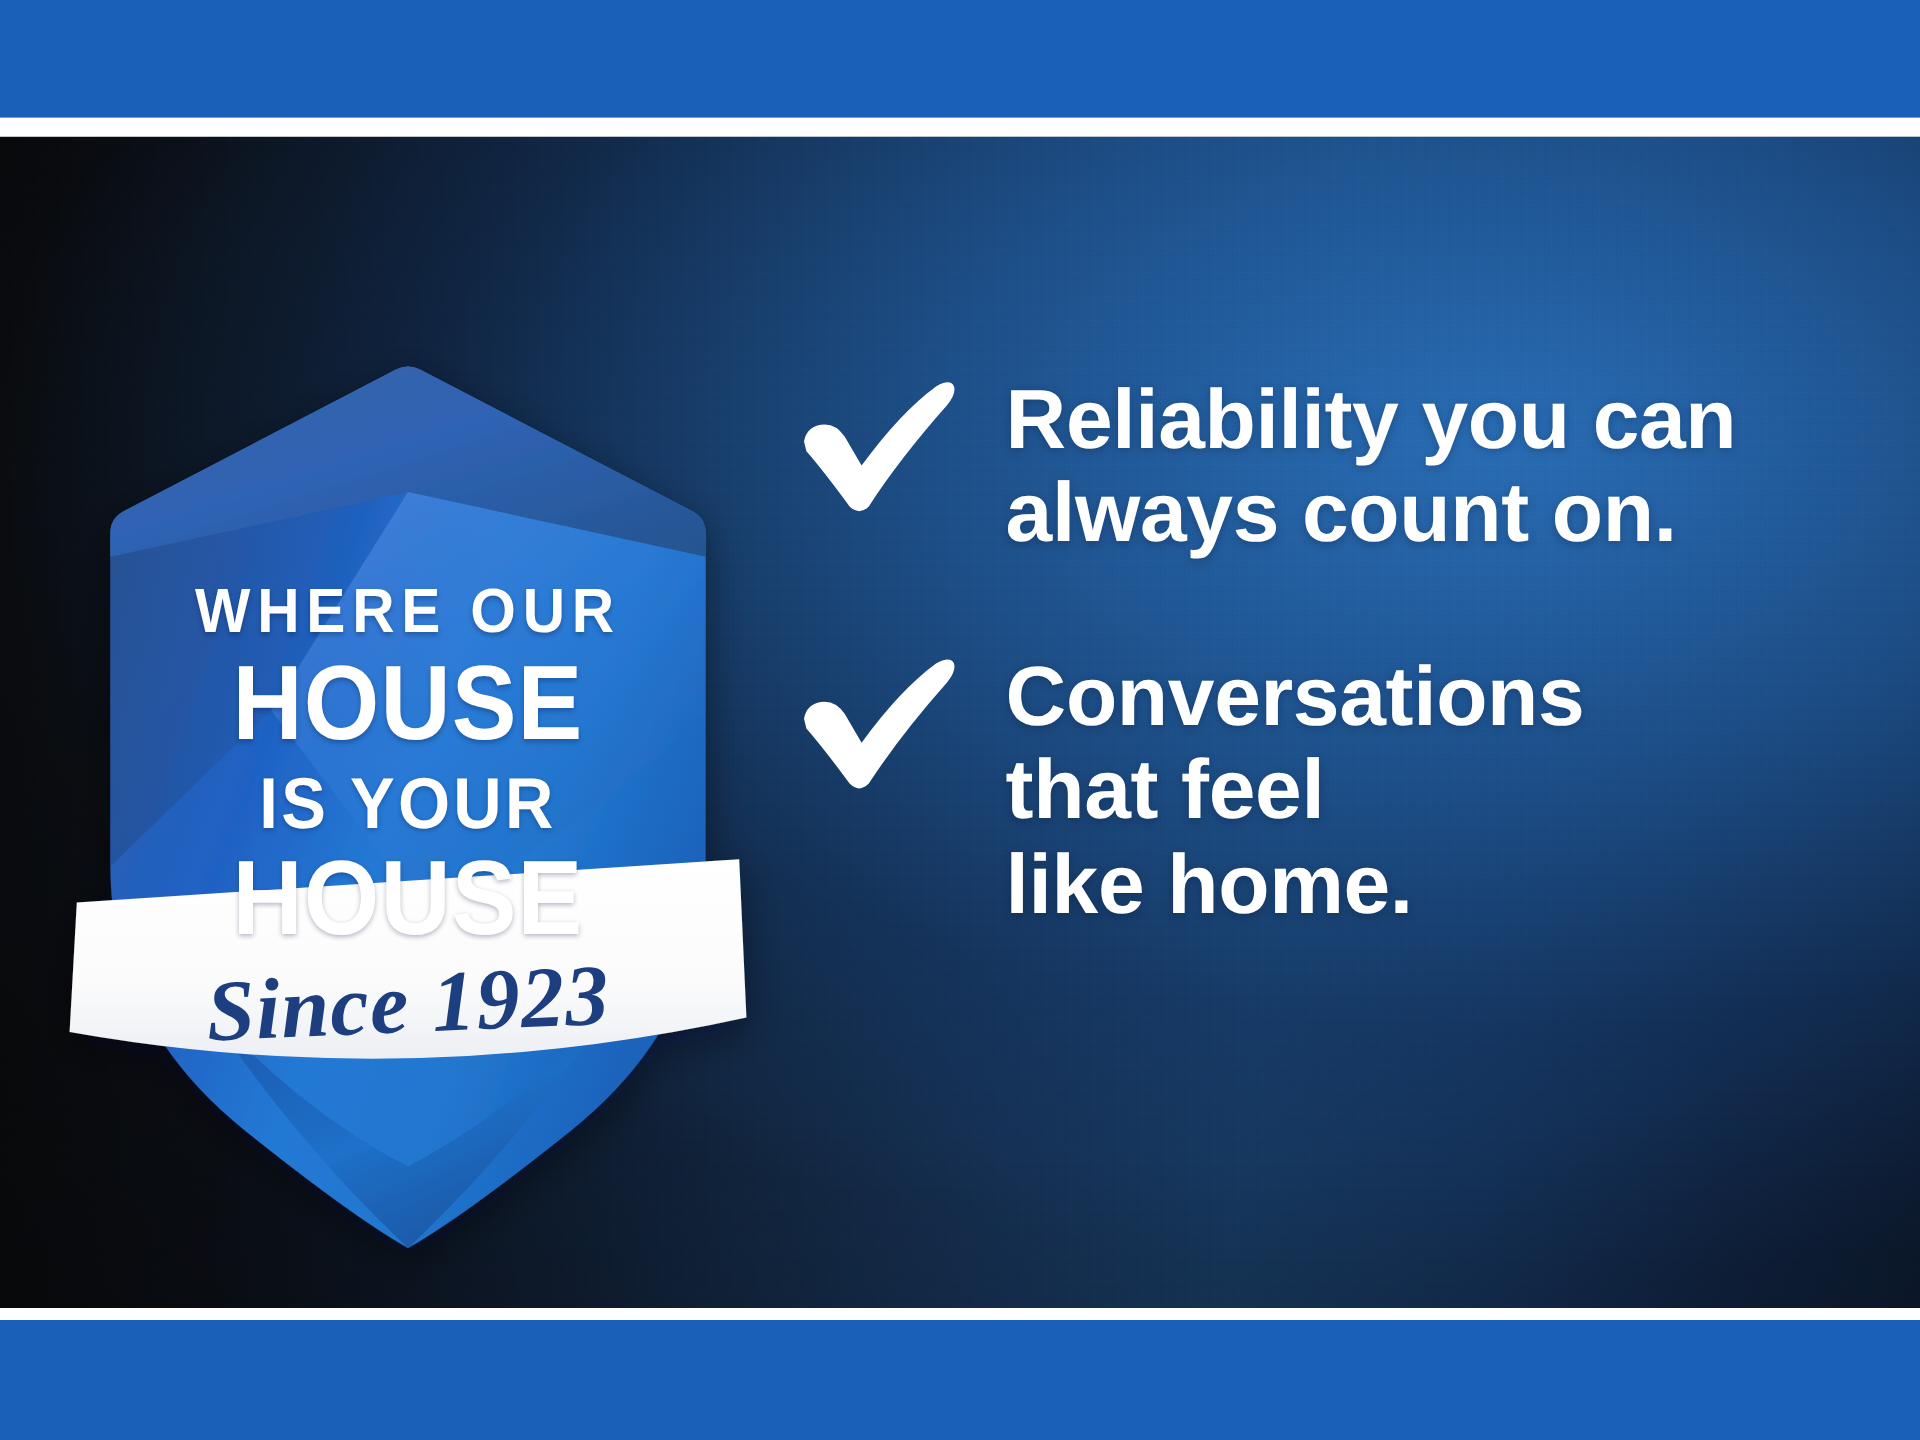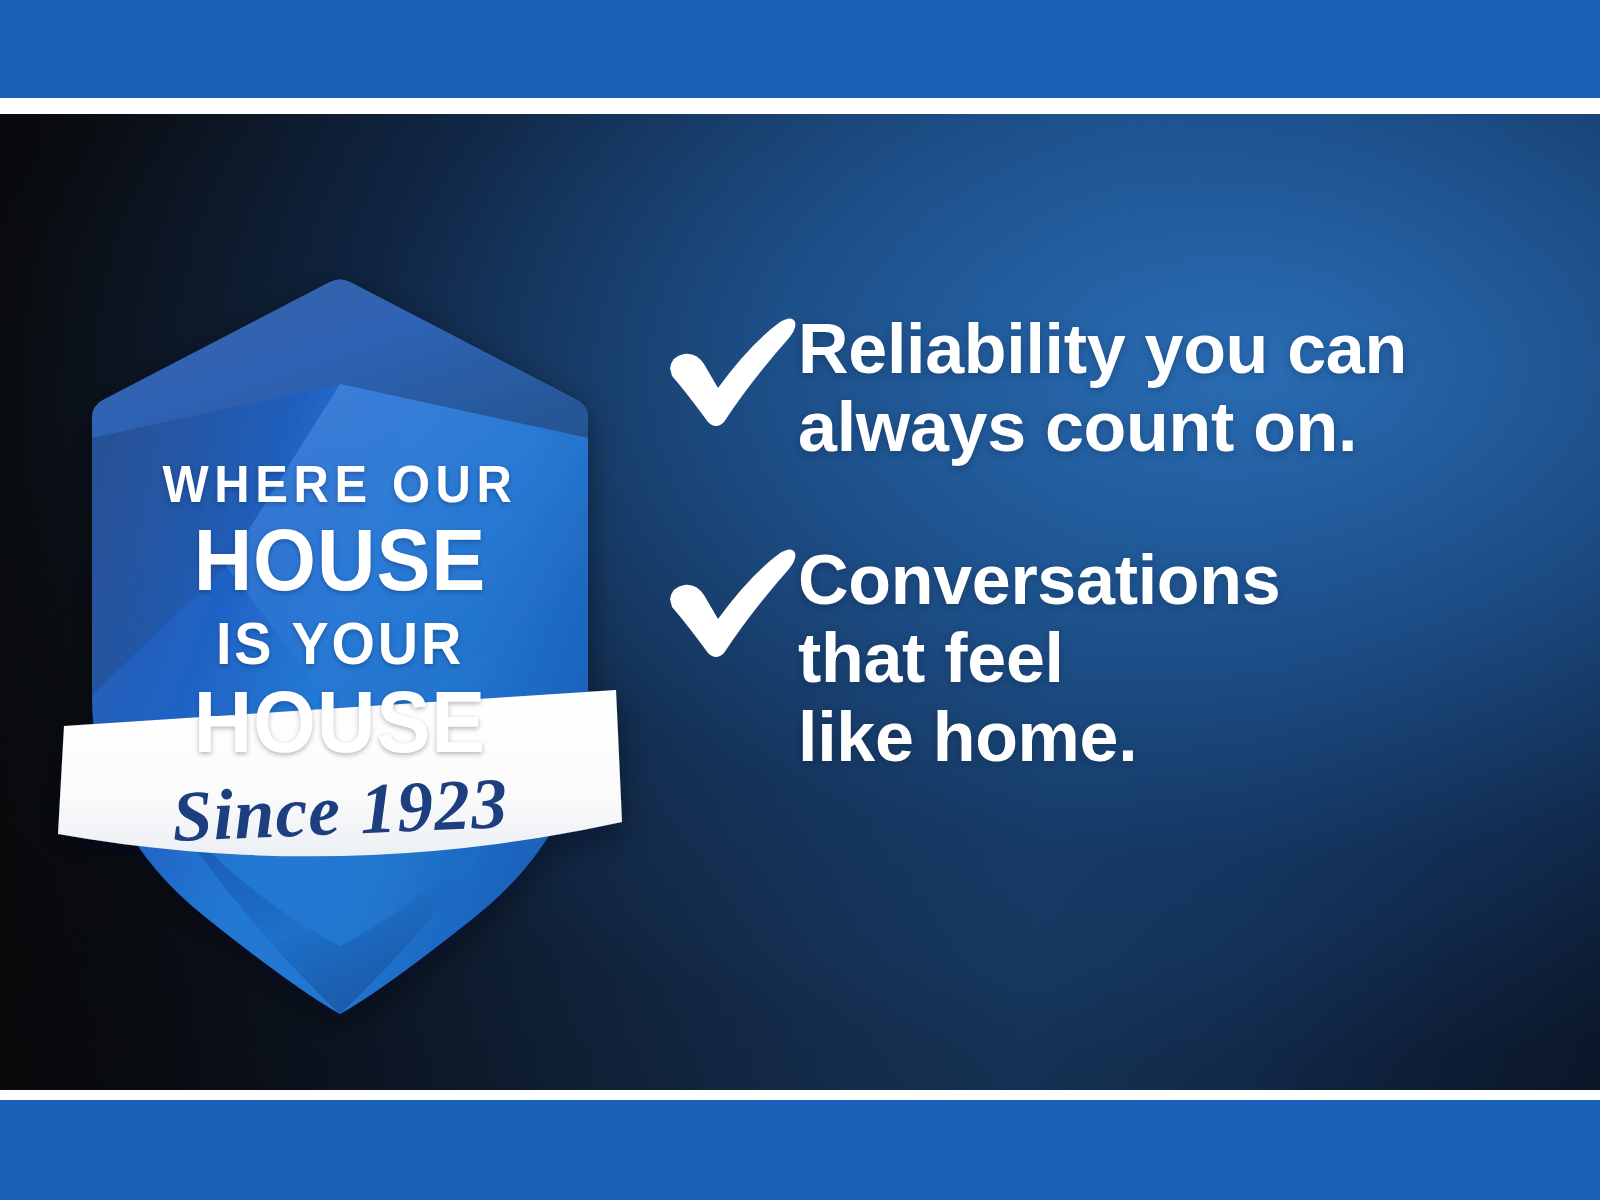--- a/index.html
+++ b/index.html
@@ -77,21 +77,21 @@
     position: absolute;
     inset: 0;
     background: radial-gradient(130% 120% at 62% 34%, rgba(0,0,0,0) 44%, rgba(0,0,0,0.30) 76%, rgba(0,0,0,0.55) 100%);
     pointer-events: none;
   }
 
   
   .emblem {
     position: absolute;
     left: 56px;
-    top: 152px;
+    top: 178px;
     width: 568px;
     height: 680px;
   }
   .emblem svg { display: block; width: 100%; height: 100%; overflow: visible; }
 
   .shield-text {
     position: absolute;
     left: 0;
     top: 0;
     width: 568px;
@@ -151,20 +151,21 @@
     position: absolute;
     left: 662px;
     top: 196px;
     width: 900px;
   }
   .bullet {
     position: relative;
     display: flex;
     align-items: flex-start;
     margin-bottom: 74px;
+    gap: 40px;
   }
   .bullet:last-child { margin-bottom: 16px; }
 
   .check {
     flex: 0 0 auto;
     width: 136px;
     height: 112px;
     margin-top: 6px;
   }
   .check svg { display: block; width: 100%; height: 100%; }

